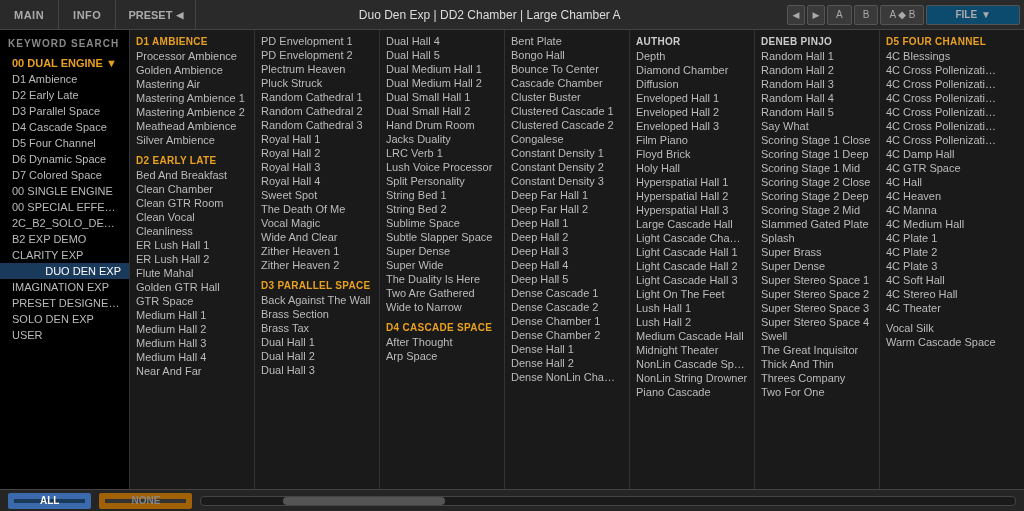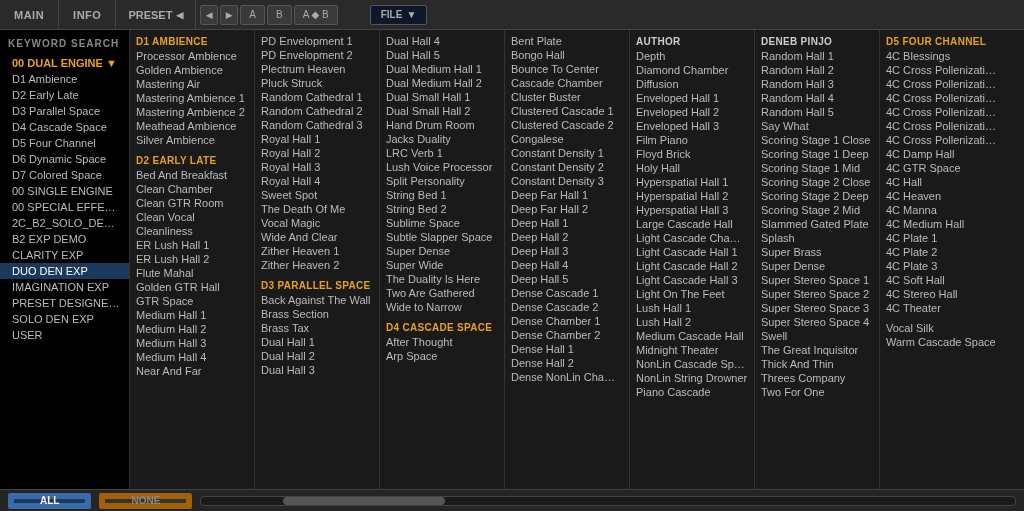--- a/index.html
+++ b/index.html
@@ -83,33 +83,32 @@
       border: 1px solid #555;
       color: #aaa;
       cursor: pointer;
       border-radius: 2px;
       display: flex;
       align-items: center;
       justify-content: center;
       font-size: 9px;
     }
     .top-bar-right .file-btn {
-      padding: 2px 10px;
+      padding: 2px 28px;
       font-size: 10px;
       font-weight: bold;
-      background: #0f172a;
+      background: #0c4a6e;
       border: 1px solid #555;
       color: #aaa;
       cursor: pointer;
       border-radius: 2px;
       height: 20px;
       display: flex;
       align-items: center;
       gap: 4px;
-      margin-left: 30px;
     }
 
     
     .content-area {
       display: flex;
       height: calc(511px - 30px - 22px);
     }
 
     
     .sidebar {
@@ -125,21 +124,21 @@
     .sidebar-item {
       padding: 2px 8px 2px 12px;
       font-size: 11px;
       color: #bbb;
       cursor: pointer;
       white-space: nowrap;
       overflow: hidden;
       text-overflow: ellipsis;
     }
     .sidebar-item.bold { font-weight: bold; color: #e8a020; }
-    .sidebar-item.selected { color: #fff; background: #1a3a5c; }
+    .sidebar-item.selected { color: #fff; background: #1a3a5c; text-align: right; }
     .keyword-search-label {
       padding: 4px 8px;
       font-size: 10px;
       font-weight: bold;
       color: #888;
       letter-spacing: 1px;
       text-transform: uppercase;
     }
 
     
@@ -232,20 +231,23 @@
   </style>
 </head>
 <body>
 
 <div class="top-bar">
   <div class="top-bar-btn">MAIN</div>
   <div class="top-bar-btn">INFO</div>
   <div class="preset-btn">
     <span>PRESET</span>
     <span class="arrow">◀</span>
+  </div>
+  <div class="top-bar-center">
+    <span>Duo Den Exp | DD2 Chamber | Large Chamber A</span>
   </div>
   <div class="top-bar-right">
     <div class="nav-arrow">◀</div>
     <div class="nav-arrow">▶</div>
     <div class="btn-sm">A</div>
     <div class="btn-sm">B</div>
     <div class="btn-sm">A ◆ B</div>
     <div class="file-btn">
       <span>FILE</span>
       <span>▼</span>

